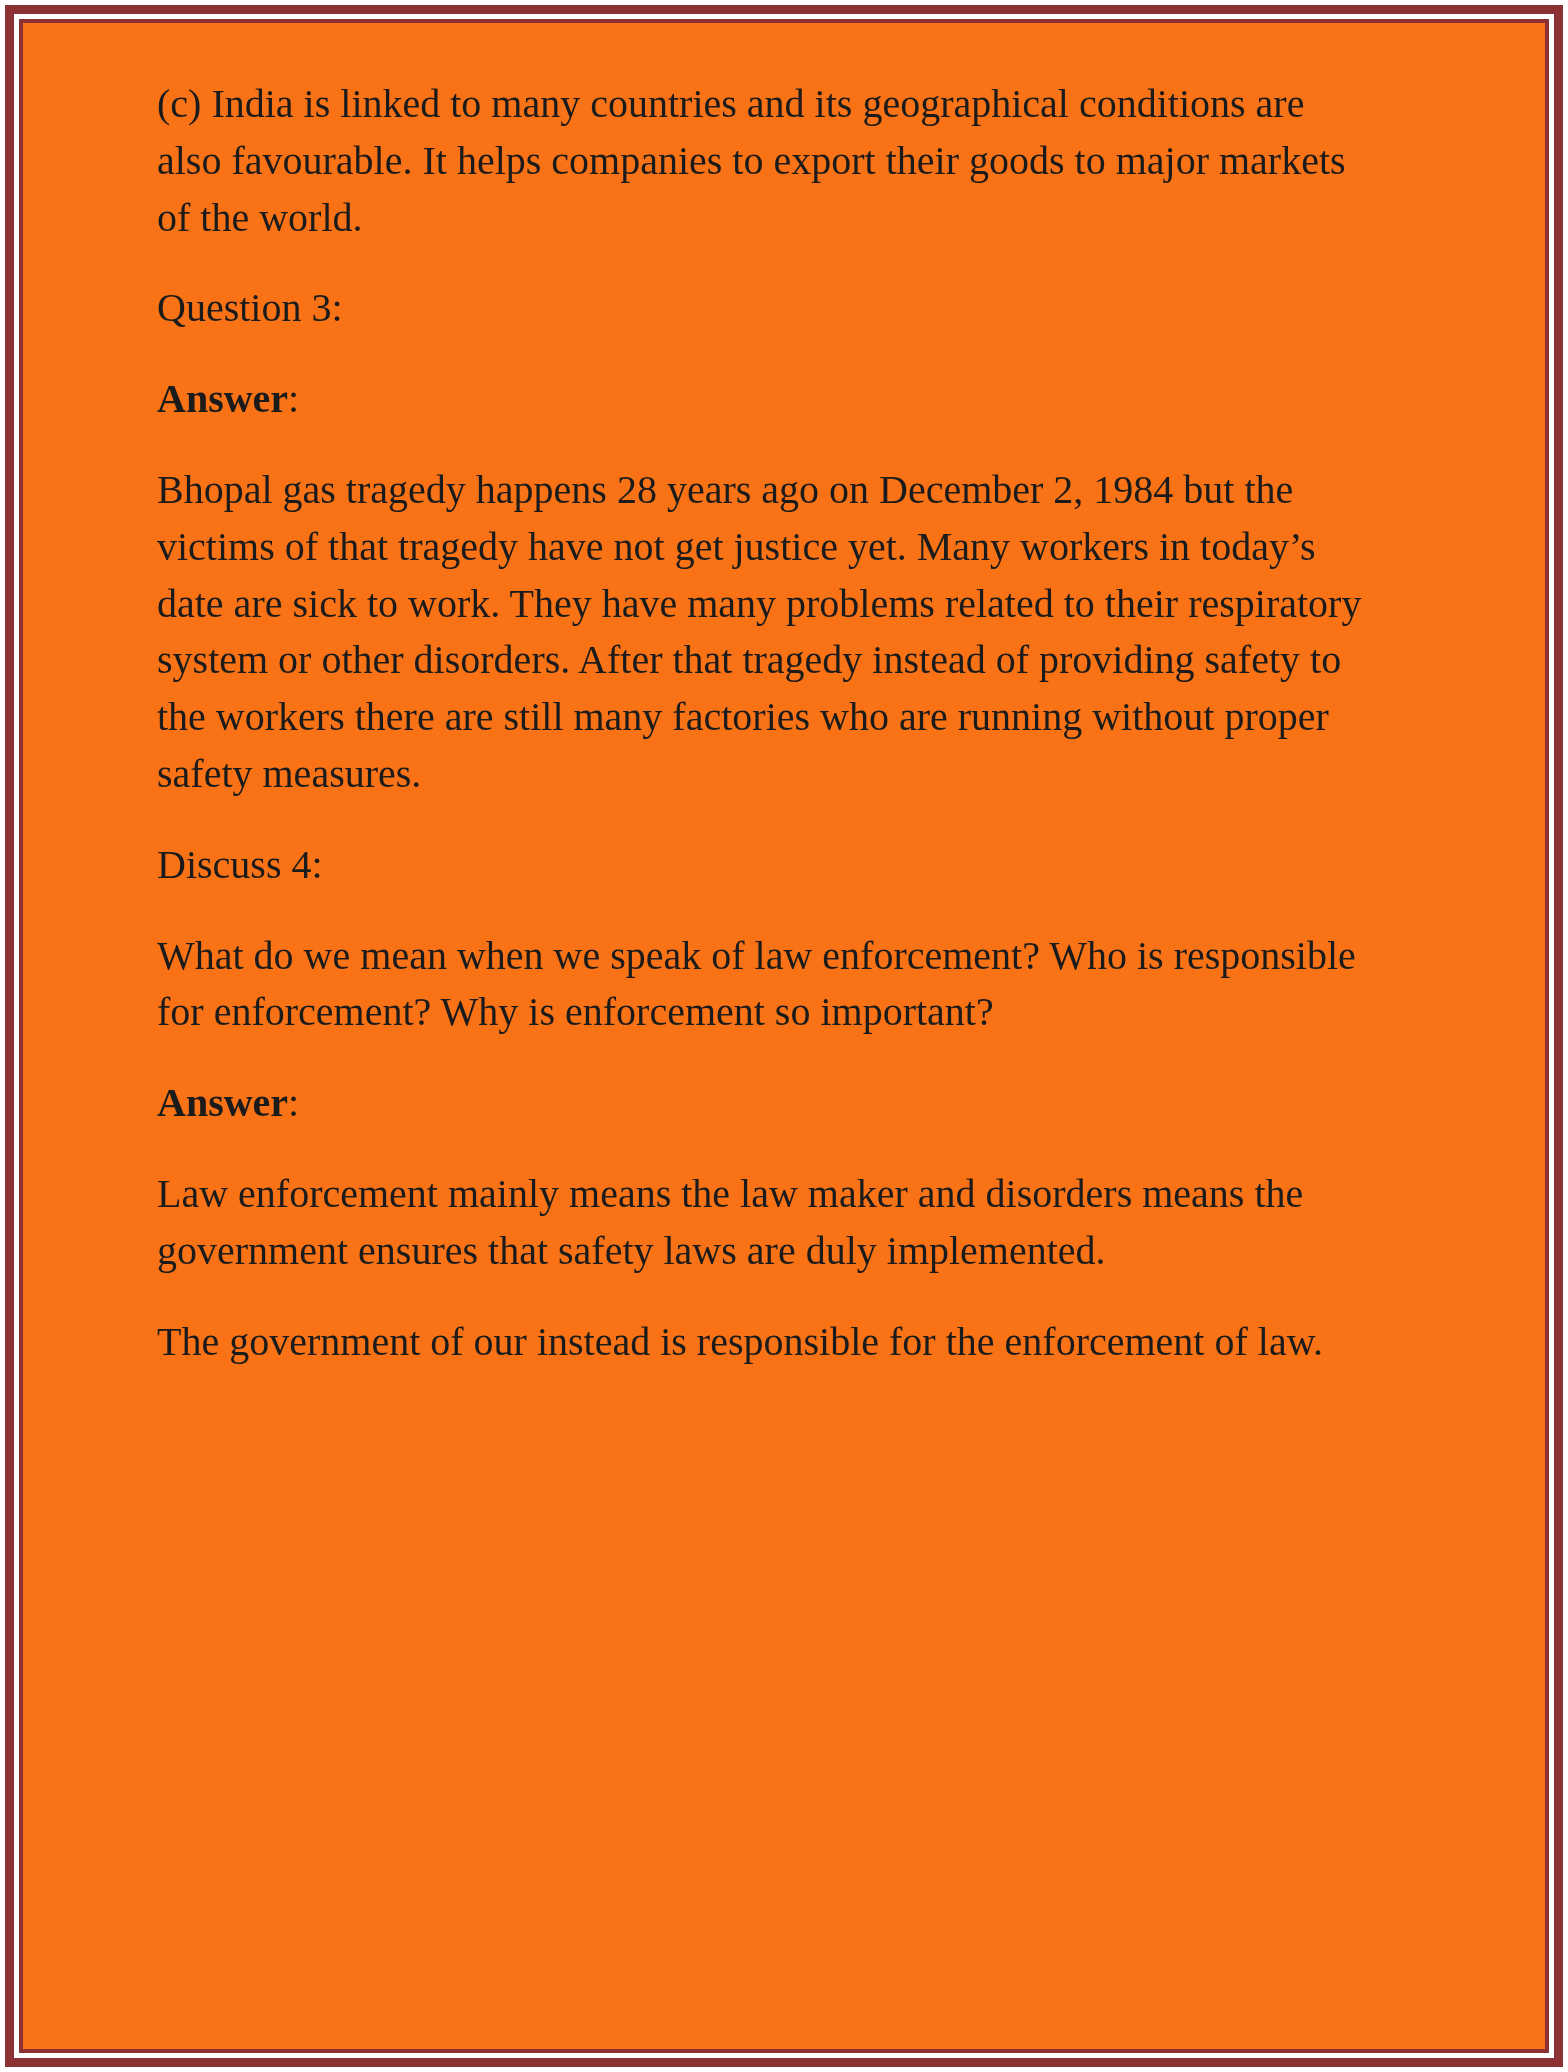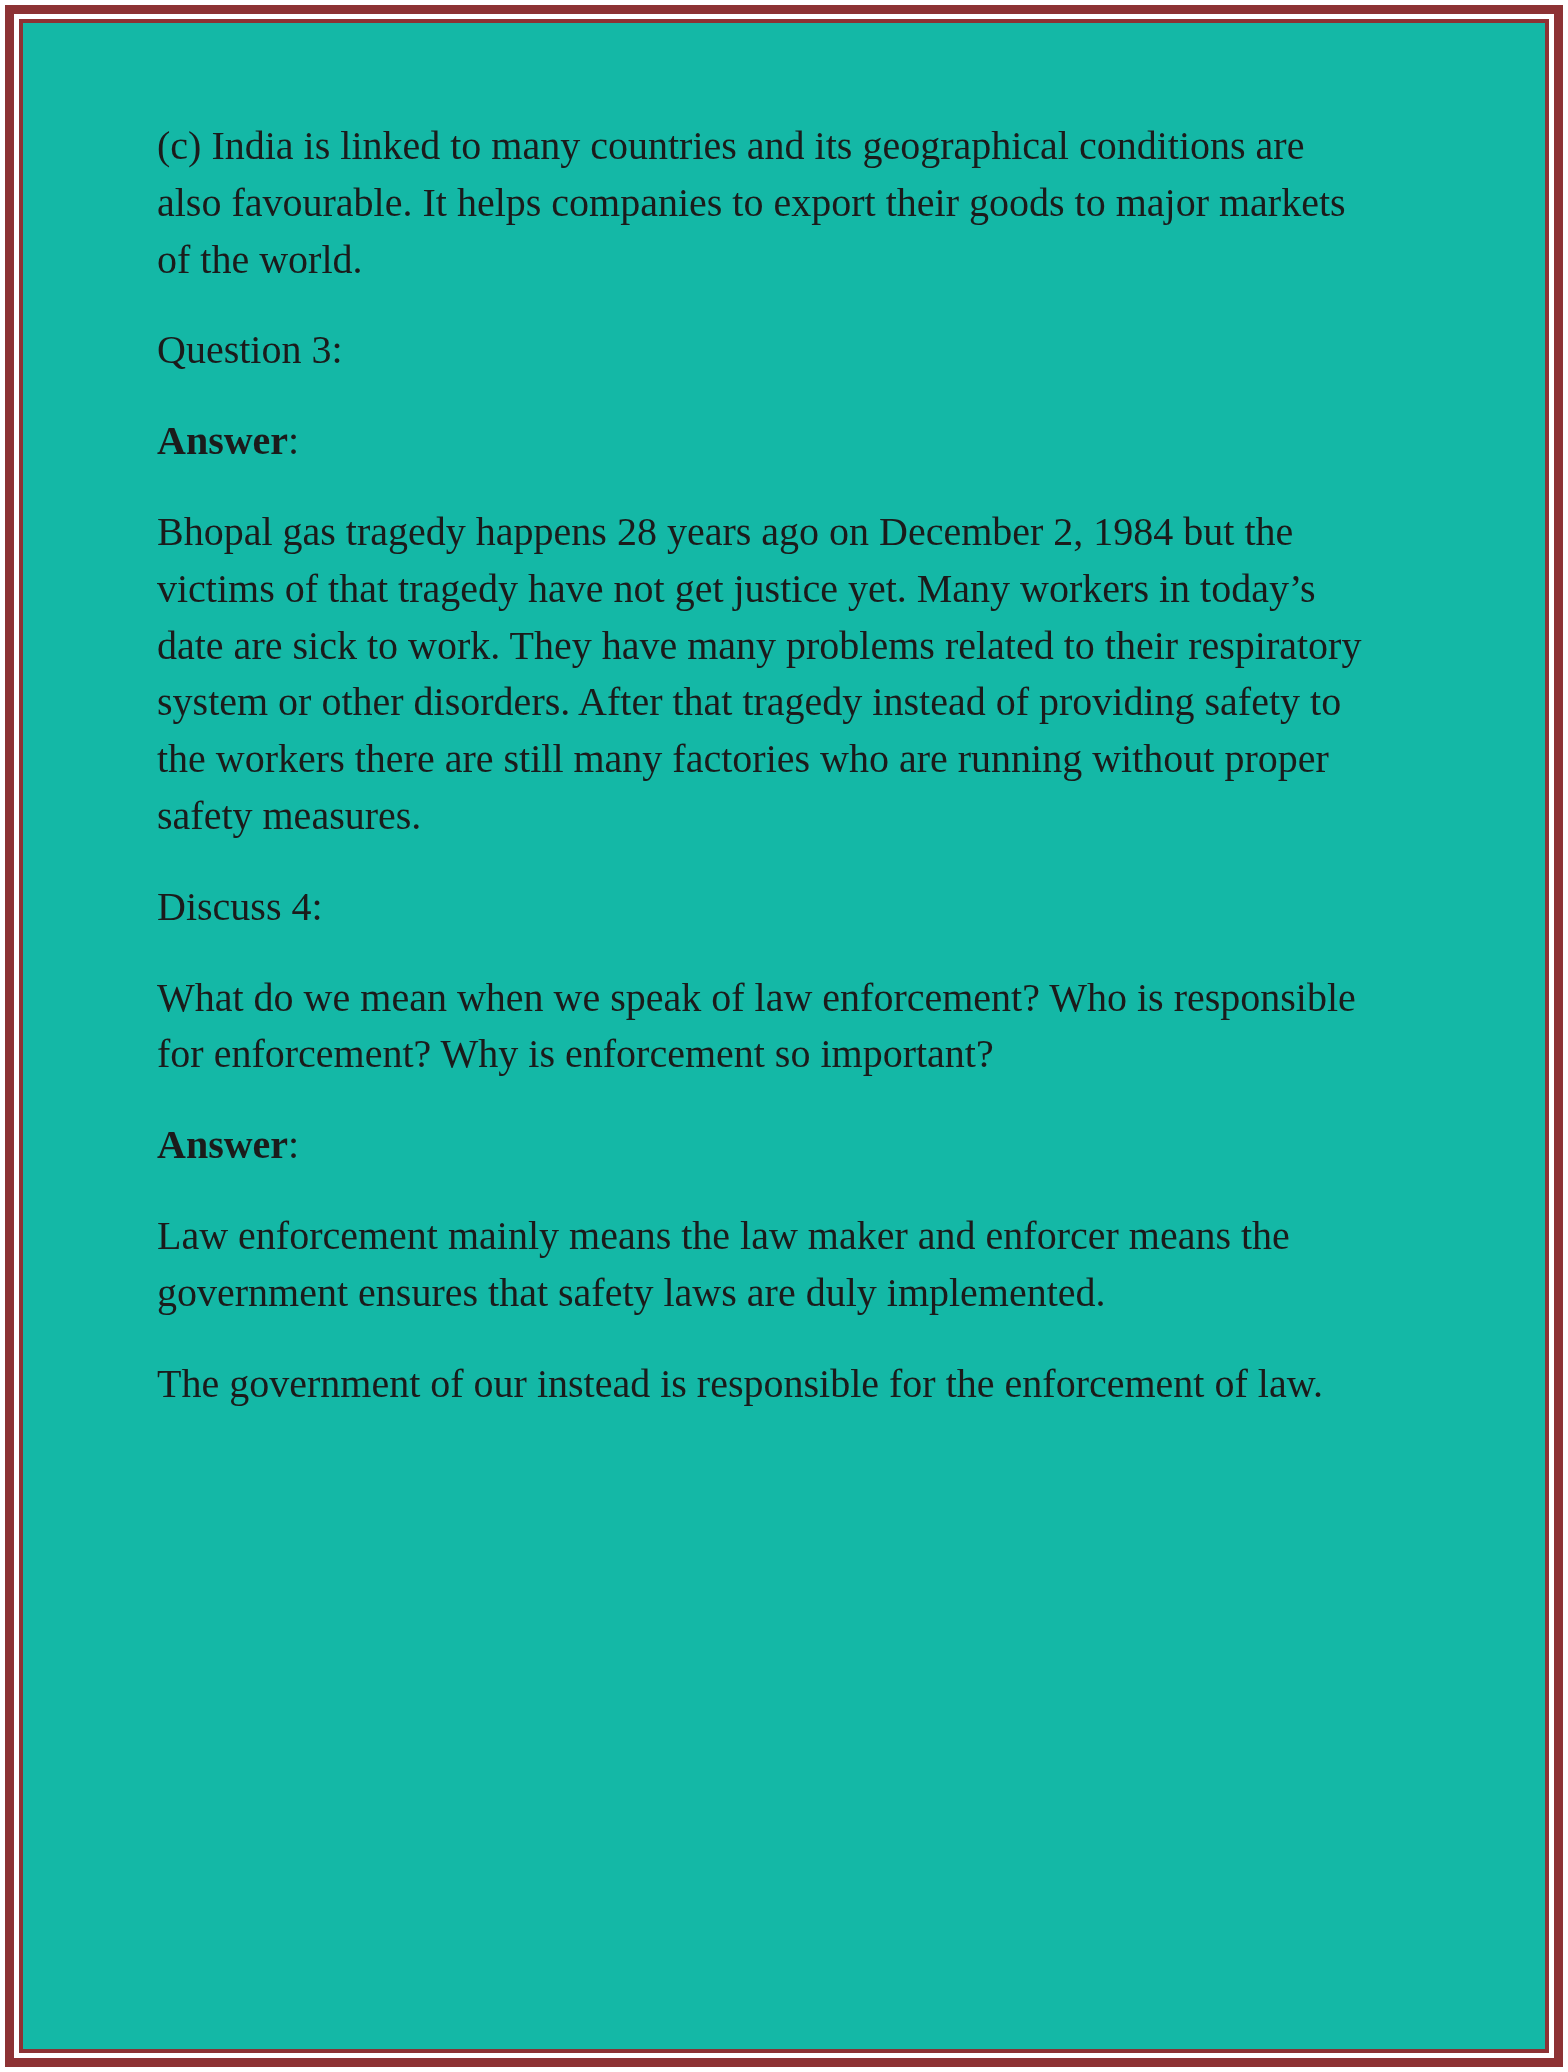--- a/index.html
+++ b/index.html
@@ -21,22 +21,22 @@
     box-sizing: border-box;
     border: 9px solid #8d3234;
     padding: 5px;
     background: #ffffff;
   }
   .inner-border {
     width: 100%;
     height: 100%;
     box-sizing: border-box;
     border: 4px solid #8d3234;
-    background: #14b8a6;
-    padding: 95px 176px 0 134px;
+    background: #f97316;
+    padding: 53px 176px 0 134px;
     overflow: hidden;
   }
   .doc {
     font-family: "Liberation Serif", "DejaVu Serif", serif;
     font-size: 40px;
     line-height: 1.42;
     color: #1b1b1b;
   }
   .doc p {
     margin: 0 0 34px 0;
@@ -69,20 +69,20 @@
         <p class="answer-label"><span class="bold">Answer</span><span>:</span></p>
 
         <p>Bhopal gas tragedy happens 28 years ago on December 2, 1984 but the victims of that tragedy have not get justice yet. Many workers in today’s date are sick to work. They have many problems related to their respiratory system or other disorders. After that tragedy instead of providing safety to the workers there are still many factories who are running without proper safety measures.</p>
 
         <p class="heading">Discuss 4:</p>
 
         <p>What do we mean when we speak of law enforcement? Who is responsible for enforcement? Why is enforcement so important?</p>
 
         <p class="answer-label"><span class="bold">Answer</span><span>:</span></p>
 
-        <p>Law enforcement mainly means the law maker and enforcer means the government ensures that safety laws are duly implemented.</p>
+        <p>Law enforcement mainly means the law maker and disorders means the government ensures that safety laws are duly implemented.</p>
 
         <p>The government of our instead is responsible for the enforcement of law.</p>
 
       </div>
     </div>
   </div>
 </div>
 
 </body></html>

